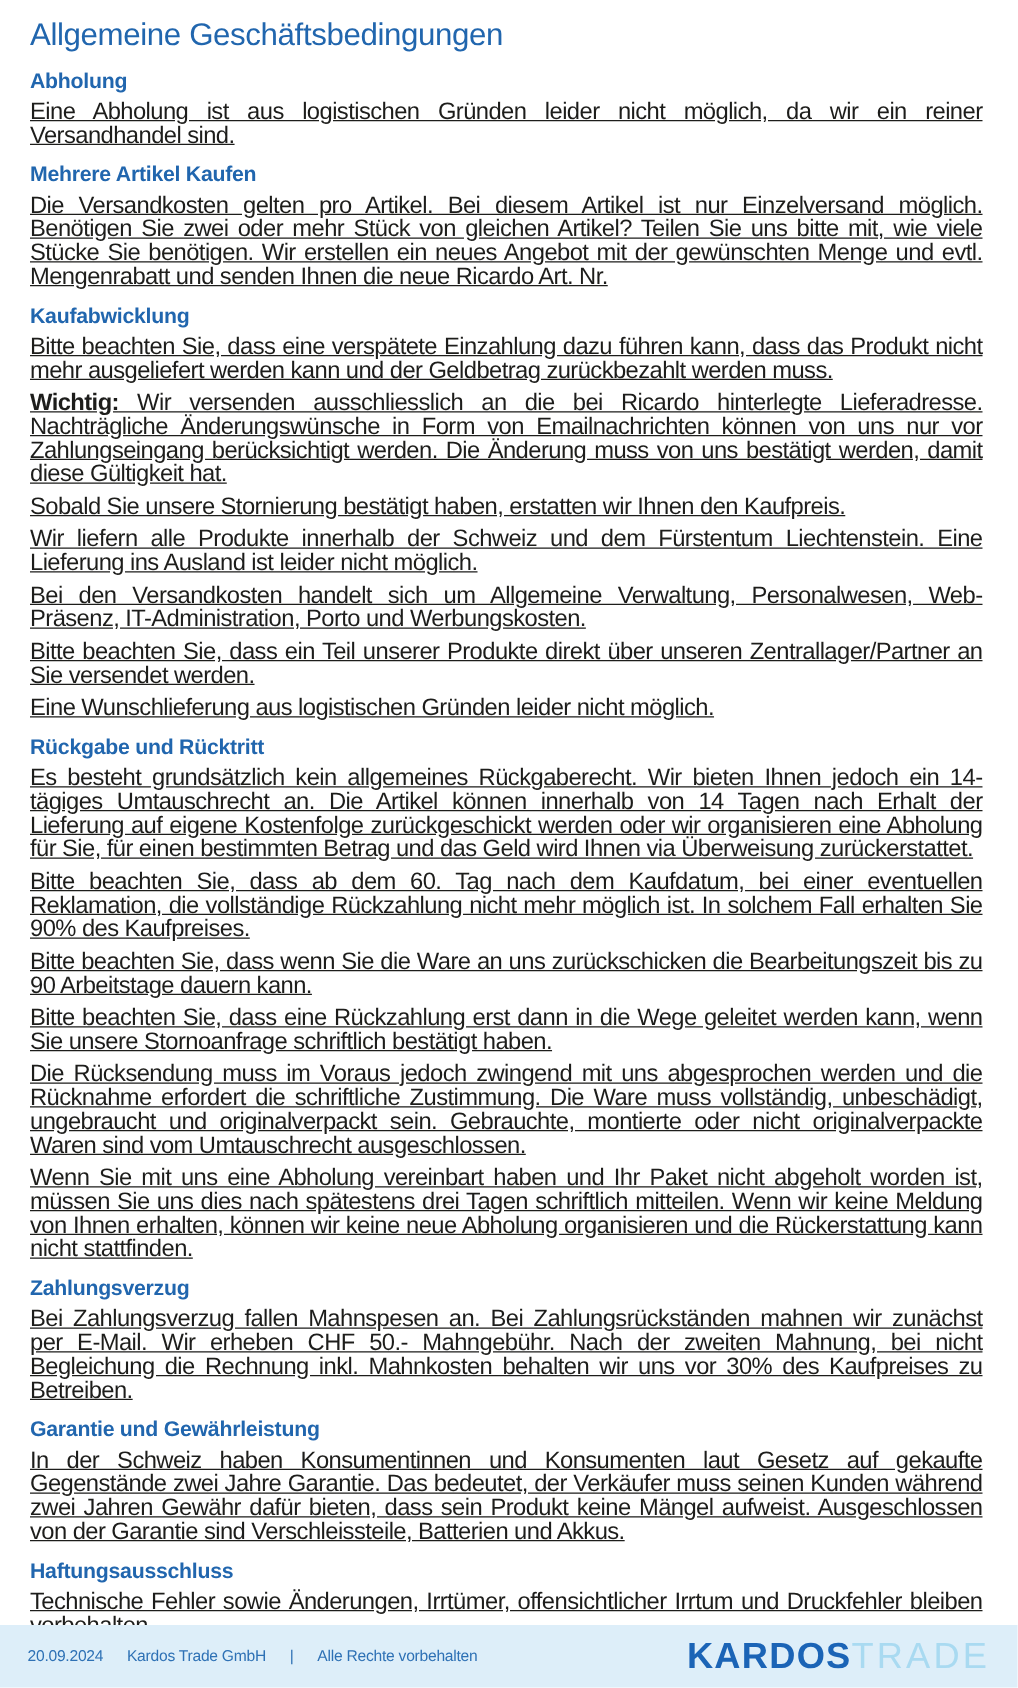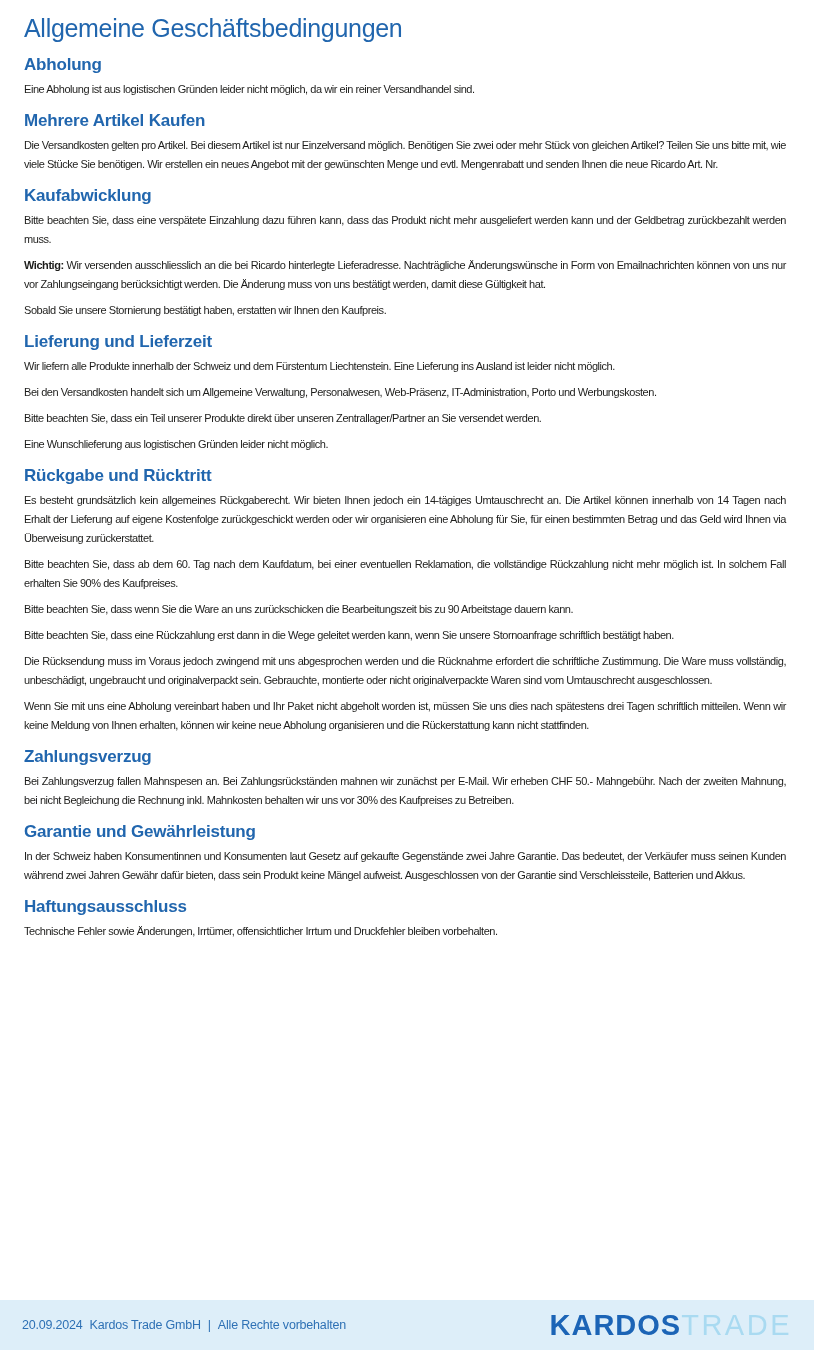--- a/index.html
+++ b/index.html
@@ -34,43 +34,44 @@
   }
   .section-heading{
     color:var(--accent-blue);
     font-size:17px;
     font-weight:bold;
     letter-spacing:-0.2px;
     margin:12px 0 5px 0;
   }
   .para{
     color:var(--body-text);
-    font-size:11px;
+    font-size:19px;
     line-height:19px;
     letter-spacing:-0.45px;
     text-align:justify;
     margin:0 4px 7px 0;
+    text-decoration:underline;
   }
   .para strong{font-weight:bold;}
   .page-footer{
     flex:0 0 50px;
     height:50px;
     background:var(--footer-bg);
     display:flex;
     align-items:center;
     justify-content:space-between;
     padding:0 22px 0 22px;
   }
   .footer-meta{
     color:var(--footer-text);
     font-size:12.5px;
     letter-spacing:-0.2px;
     display:flex;
     align-items:center;
-    gap:7px;
+    gap:19px;
     white-space:nowrap;
   }
   .logo{
     display:flex;
     align-items:baseline;
     white-space:nowrap;
   }
   .logo-bold{
     color:var(--logo-primary);
     font-size:29px;
@@ -98,21 +99,20 @@
         <h2 class="section-heading">Mehrere Artikel Kaufen</h2>
         <p class="para">Die Versandkosten gelten pro Artikel. Bei diesem Artikel ist nur Einzelversand möglich. Benötigen Sie zwei oder mehr Stück von gleichen Artikel? Teilen Sie uns bitte mit, wie viele Stücke Sie benötigen. Wir erstellen ein neues Angebot mit der gewünschten Menge und evtl. Mengenrabatt und senden Ihnen die neue Ricardo Art. Nr.</p>
       </section>
       <section>
         <h2 class="section-heading">Kaufabwicklung</h2>
         <p class="para">Bitte beachten Sie, dass eine verspätete Einzahlung dazu führen kann, dass das Produkt nicht mehr ausgeliefert werden kann und der Geldbetrag zurückbezahlt werden muss.</p>
         <p class="para"><strong>Wichtig:</strong> Wir versenden ausschliesslich an die bei Ricardo hinterlegte Lieferadresse. Nachträgliche Änderungswünsche in Form von Emailnachrichten können von uns nur vor Zahlungseingang berücksichtigt werden. Die Änderung muss von uns bestätigt werden, damit diese Gültigkeit hat.</p>
         <p class="para">Sobald Sie unsere Stornierung bestätigt haben, erstatten wir Ihnen den Kaufpreis.</p>
       </section>
       <section>
-        <h2 class="section-heading">Lieferung und Lieferzeit</h2>
         <p class="para">Wir liefern alle Produkte innerhalb der Schweiz und dem Fürstentum Liechtenstein. Eine Lieferung ins Ausland ist leider nicht möglich.</p>
         <p class="para">Bei den Versandkosten handelt sich um Allgemeine Verwaltung, Personalwesen, Web-Präsenz, IT-Administration, Porto und Werbungskosten.</p>
         <p class="para">Bitte beachten Sie, dass ein Teil unserer Produkte direkt über unseren Zentrallager/Partner an Sie versendet werden.</p>
         <p class="para">Eine Wunschlieferung aus logistischen Gründen leider nicht möglich.</p>
       </section>
       <section>
         <h2 class="section-heading">Rückgabe und Rücktritt</h2>
         <p class="para">Es besteht grundsätzlich kein allgemeines Rückgaberecht. Wir bieten Ihnen jedoch ein 14-tägiges Umtauschrecht an. Die Artikel können innerhalb von 14 Tagen nach Erhalt der Lieferung auf eigene Kostenfolge zurückgeschickt werden oder wir organisieren eine Abholung für Sie, für einen bestimmten Betrag und das Geld wird Ihnen via Überweisung zurückerstattet.</p>
         <p class="para">Bitte beachten Sie, dass ab dem 60. Tag nach dem Kaufdatum, bei einer eventuellen Reklamation, die vollständige Rückzahlung nicht mehr möglich ist. In solchem Fall erhalten Sie 90% des Kaufpreises.</p>
         <p class="para">Bitte beachten Sie, dass wenn Sie die Ware an uns zurückschicken die Bearbeitungszeit bis zu 90 Arbeitstage dauern kann.</p>

